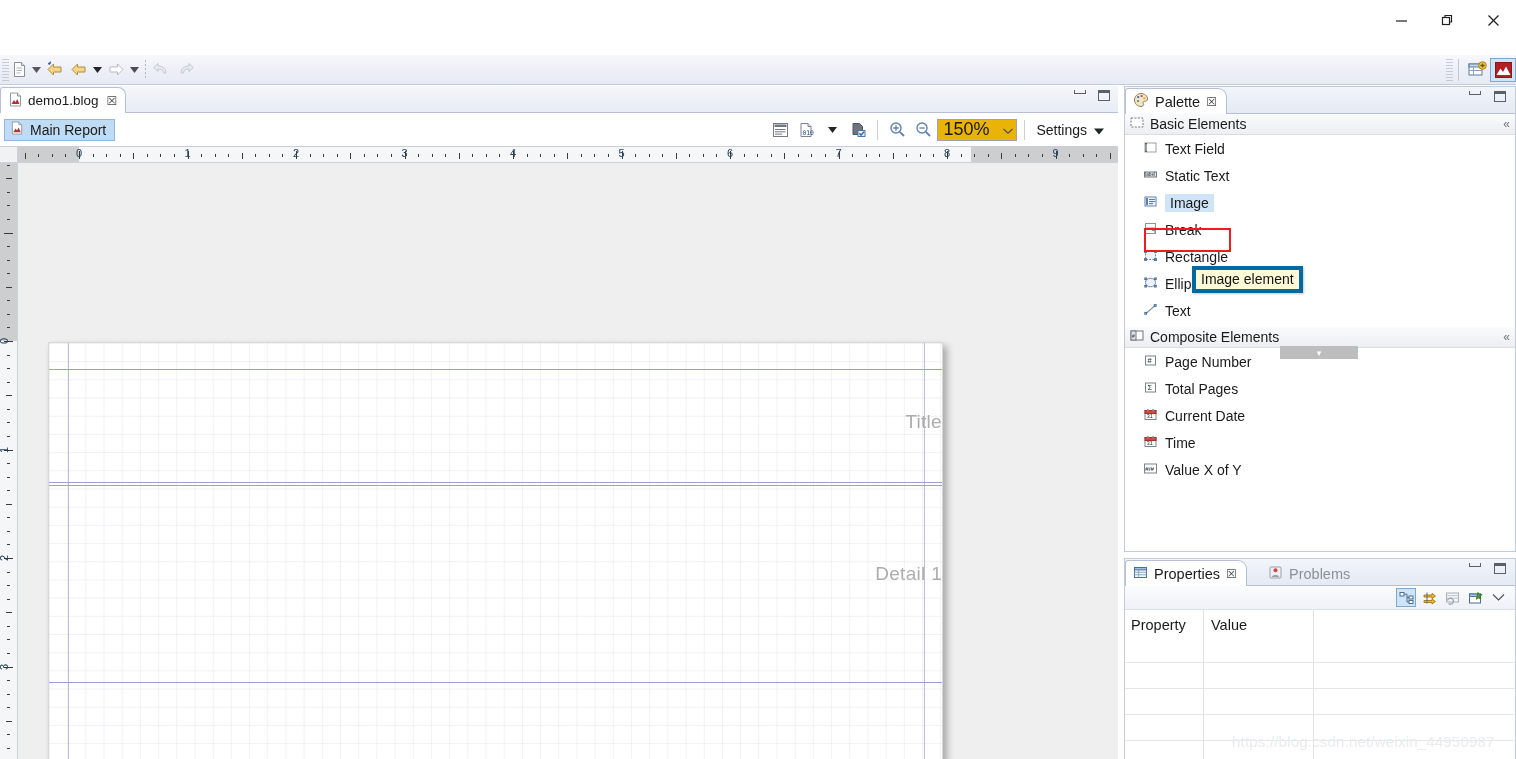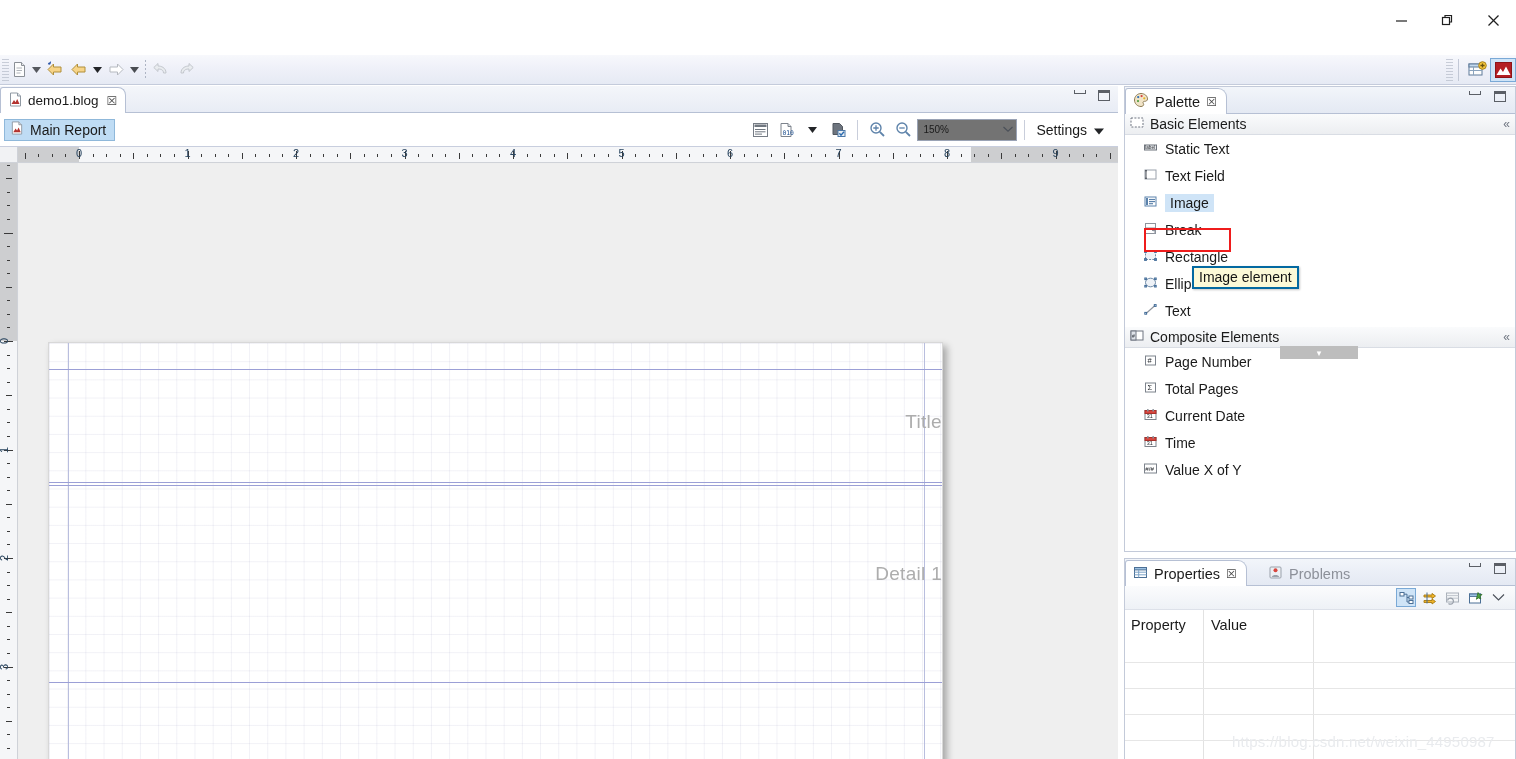--- a/index.html
+++ b/index.html
@@ -75,22 +75,22 @@
   .mainrep-tab {
     margin-left:4px; height:22px; display:flex; align-items:center; gap:6px;
     padding:0 8px 0 5px;
     background:#bfdcf4; border:1px solid #8fb8da;
     font-size:14px;
   }
   .et-right { margin-left:auto; display:flex; align-items:center; gap:2px; padding-right:10px; }
   .et-btn { width:24px; height:24px; display:flex; align-items:center; justify-content:center; }
   .et-sep { width:1px; height:20px; background:#c9cedb; margin:0 5px; }
   .zoom-combo {
-    width:100px; height:22px; border:1px solid #9aa3b5; background:#737373;
-    display:flex; align-items:center; padding:0 2px 0 5px; font-size:10px;
+    width:80px; height:22px; border:1px solid #9aa3b5; background:#eab308;
+    display:flex; align-items:center; padding:0 2px 0 5px; font-size:18px;
   }
   .zoom-combo .cv { flex:1; }
   .settings-btn { display:flex; align-items:center; gap:7px; font-size:14px; padding:0 4px; }
 
   
   .design-wrap { position:relative; height:612px; background:#eeeeee; overflow:hidden; }
   .hruler {
     position:absolute; left:18px; top:0; right:0; height:16px;
     background:#f5f6f8; border-bottom:1px solid #cfd2d8; overflow:hidden;
   }
@@ -163,21 +163,21 @@
     position:absolute; left:1280px; top:346px; width:78px; height:13px;
     background:#bdbdbd; display:flex; align-items:center; justify-content:center;
     color:#ffffff; font-size:9px;
   }
   .redbox {
     position:absolute; left:1144px; top:228px; width:87px; height:24px;
     border:2px solid #ef1c1c;
   }
   .tooltip {
     position:absolute; left:1192px; top:266px;
-    background:#fcf9d7; border:2px solid #0369a1;
+    background:#fcf9d7; border:4px solid #0369a1;
     padding:1px 5px 2px 5px; font-size:14px; color:#141414;
     box-shadow:1px 1px 2px rgba(0,0,0,.22);
   }
 
   .properties {
     position:absolute; left:1124px; top:558px; width:392px; height:201px;
     background:#ffffff; border:1px solid #c3cad9; border-bottom:none;
   }
   .prop-toolbar {
     height:24px; background:linear-gradient(to bottom,#fbfcfd,#eef1f6);
@@ -599,35 +599,35 @@
         </svg>
       </span>
       <span>Basic Elements</span>
       <span class="collapse">«</span>
     </div>
 
 
     <div class="pal-item">
       <span>
         <svg width="15" height="15" viewBox="0 0 15 15">
+          <rect x="2" y="3" width="11" height="9" fill="#fff" stroke="#9aa1ab"></rect>
+          <path d="M3 3.5v1M3 11.5v-1M2.2 3.5h1.6M2.2 11.5h1.6M3 4v7" stroke="#4a4f57" stroke-width="1"></path>
+        </svg>
+      </span>
+      <span class="lbl">Text Field</span>
+    </div>
+
+    <div class="pal-item">
+      <span>
+        <svg width="15" height="15" viewBox="0 0 15 15">
           <rect x="1.5" y="5" width="12" height="5" fill="#e9ebee" stroke="#6e747d"></rect>
           <text x="2.3" y="9.2" font-size="4.6" fill="#23272c" font-family="sans-serif">label</text>
         </svg>
       </span>
       <span class="lbl">Static Text</span>
-    </div>
-
-    <div class="pal-item">
-      <span>
-        <svg width="15" height="15" viewBox="0 0 15 15">
-          <rect x="2" y="3" width="11" height="9" fill="#fff" stroke="#9aa1ab"></rect>
-          <path d="M3 3.5v1M3 11.5v-1M2.2 3.5h1.6M2.2 11.5h1.6M3 4v7" stroke="#4a4f57" stroke-width="1"></path>
-        </svg>
-      </span>
-      <span class="lbl">Text Field</span>
     </div>
 
     <div class="pal-item selected">
       <span>
         <svg width="15" height="15" viewBox="0 0 15 15">
           <rect x="2" y="3" width="11" height="9" fill="#fff" stroke="#5b82ab"></rect>
           <rect x="3" y="4" width="2" height="7" fill="#5b82ab"></rect>
           <line x1="6" y1="5.5" x2="12" y2="5.5" stroke="#5b82ab" stroke-width="1.2"></line>
           <line x1="6" y1="7.6" x2="12" y2="7.6" stroke="#5b82ab" stroke-width="1.2"></line>
           <line x1="6" y1="9.7" x2="10" y2="9.7" stroke="#5b82ab" stroke-width="1.2"></line>

